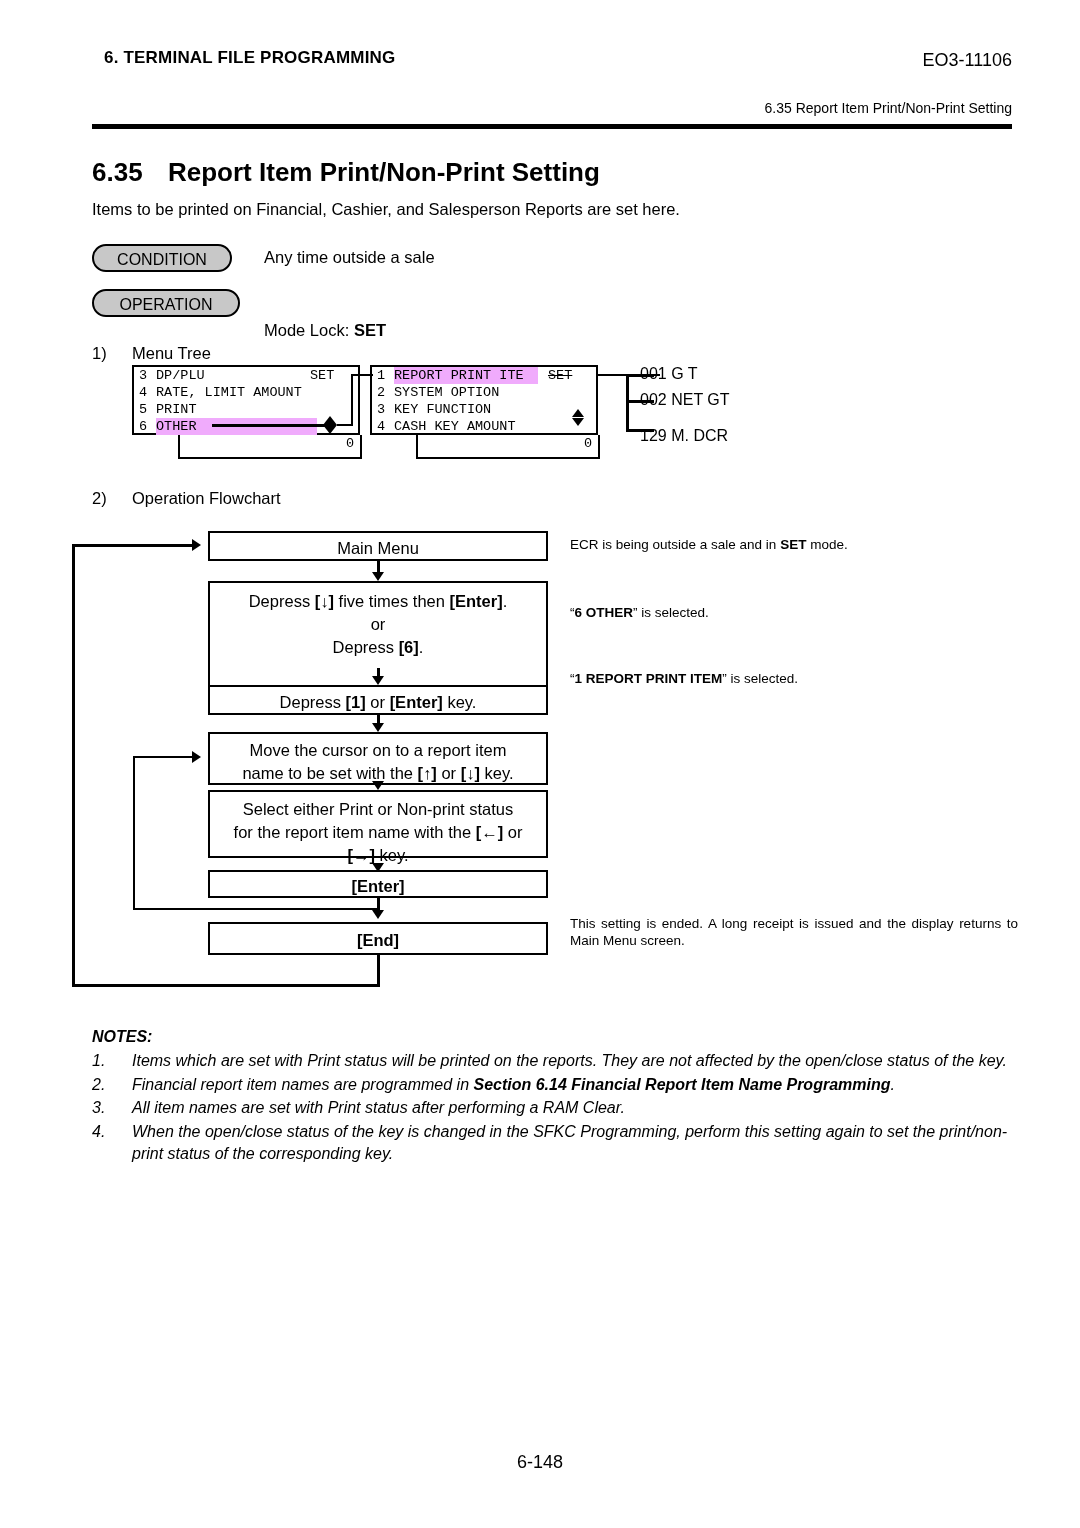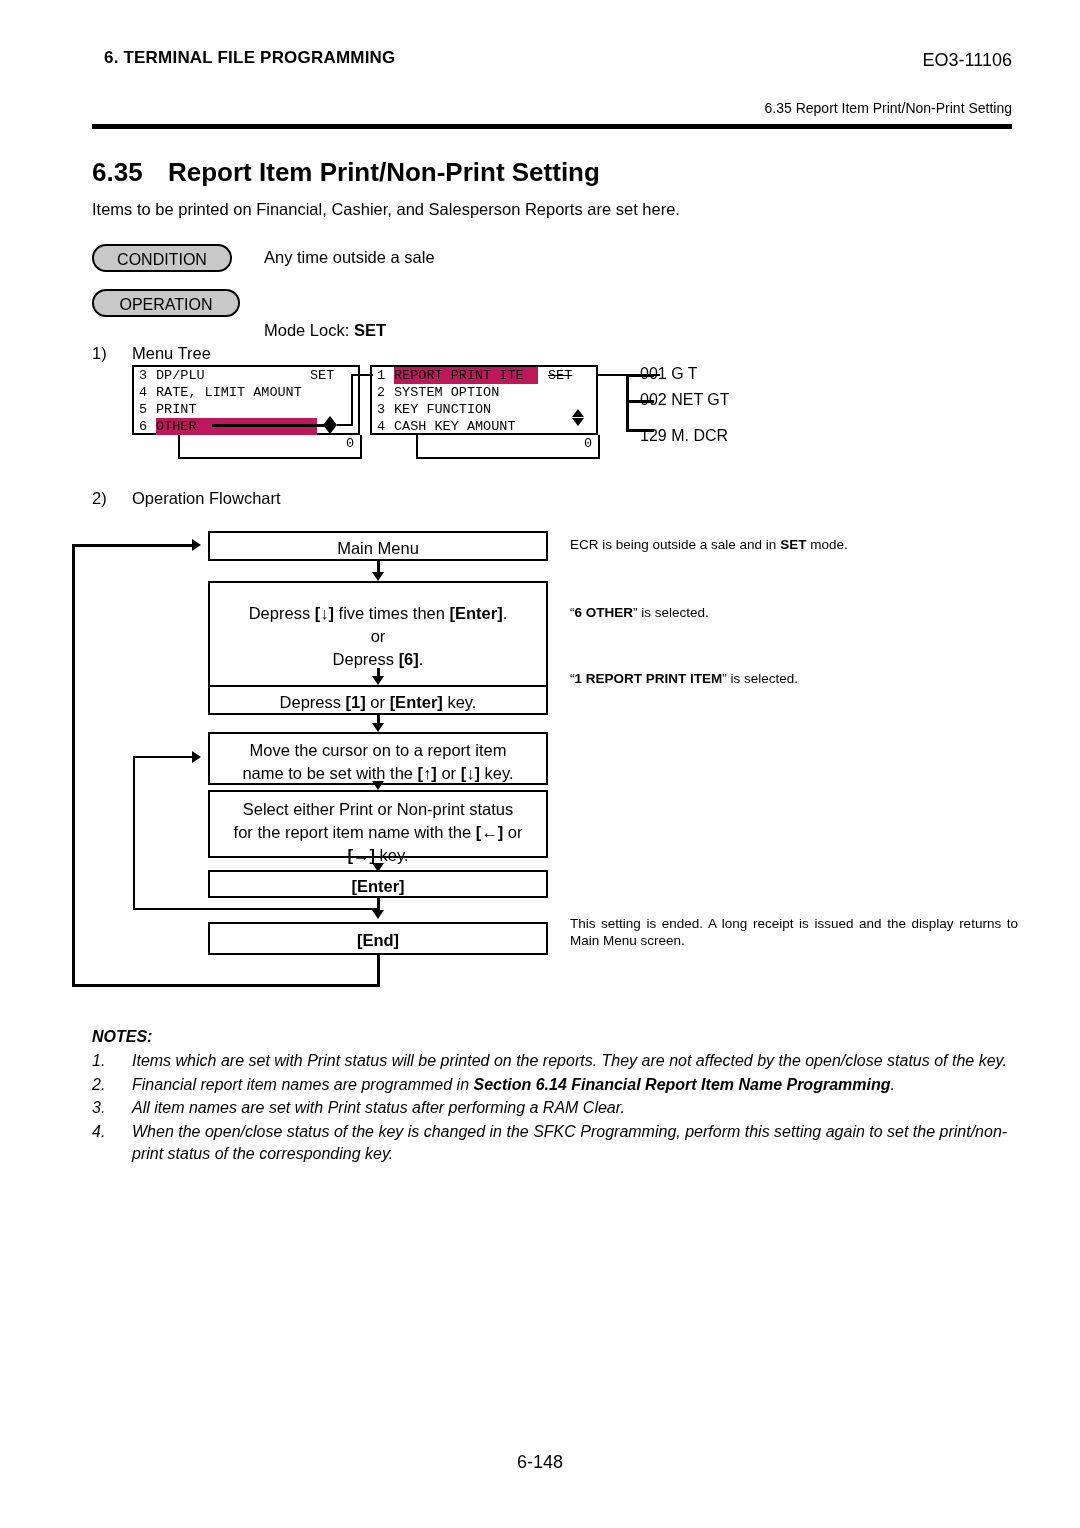--- a/index.html
+++ b/index.html
@@ -46,21 +46,21 @@
   .lcd{position:absolute;border:2px solid #000;box-sizing:border-box;background:#fff;}
   .lcd-rows{position:absolute;left:0;top:0;right:0;height:68px;}
   .lcd-row{
     position:relative;height:17px;line-height:17px;
     font-family:"Liberation Mono",monospace;font-size:13.5px;
     white-space:pre;
   }
   .lcd-row .num{position:absolute;left:5px;top:0;}
   .lcd-row .nm{position:absolute;top:0;}
   .lcd-row .rt{position:absolute;top:0;}
-  .hl{background:#be185d;}
+  .hl{background:#f0abfc;}
   .lcd-strip{
     position:absolute;left:46px;right:-2px;top:68px;height:24px;
     border:2px solid #000;border-top:0;box-sizing:border-box;background:#fff;
   }
   .lcd-strip span{
     position:absolute;right:6px;top:1px;
     font-family:"Liberation Mono",monospace;font-size:13.5px;
   }
   .lcd1{left:40px;top:0;width:228px;height:70px;}
   .lcd2{left:278px;top:0;width:228px;height:70px;}
@@ -178,21 +178,21 @@
   </div>
 
   <div class="step-n of-n">2)</div>
   <div class="step-t of-t">Operation Flowchart</div>
 
   <div class="flow">
 
     <div class="fbox" id="fb0" style="top:6px;height:30px;padding-top:4px;">
         <div>Main Menu</div>
       </div>
-    <div class="fbox" id="fb1" style="top:56px;height:109px;padding-top:19px;">
+    <div class="fbox" id="fb1" style="top:56px;height:109px;padding-top:7px;">
         <div>Depress <b>[↓]</b> five times then <b>[Enter]</b>.</div>
         <div>or</div>
         <div>Depress <b>[6]</b>.</div>
       </div>
     <div class="fbox" id="fb2" style="top:160px;height:30px;padding-top:4px;">
         <div>Depress <b>[1]</b> or <b>[Enter]</b> key.</div>
       </div>
     <div class="fbox" id="fb3" style="top:207px;height:53px;padding-top:5px;">
         <div>Move the cursor on to a report item</div>
         <div>name to be set with the <b>[↑]</b> or <b>[↓]</b> key.</div>

